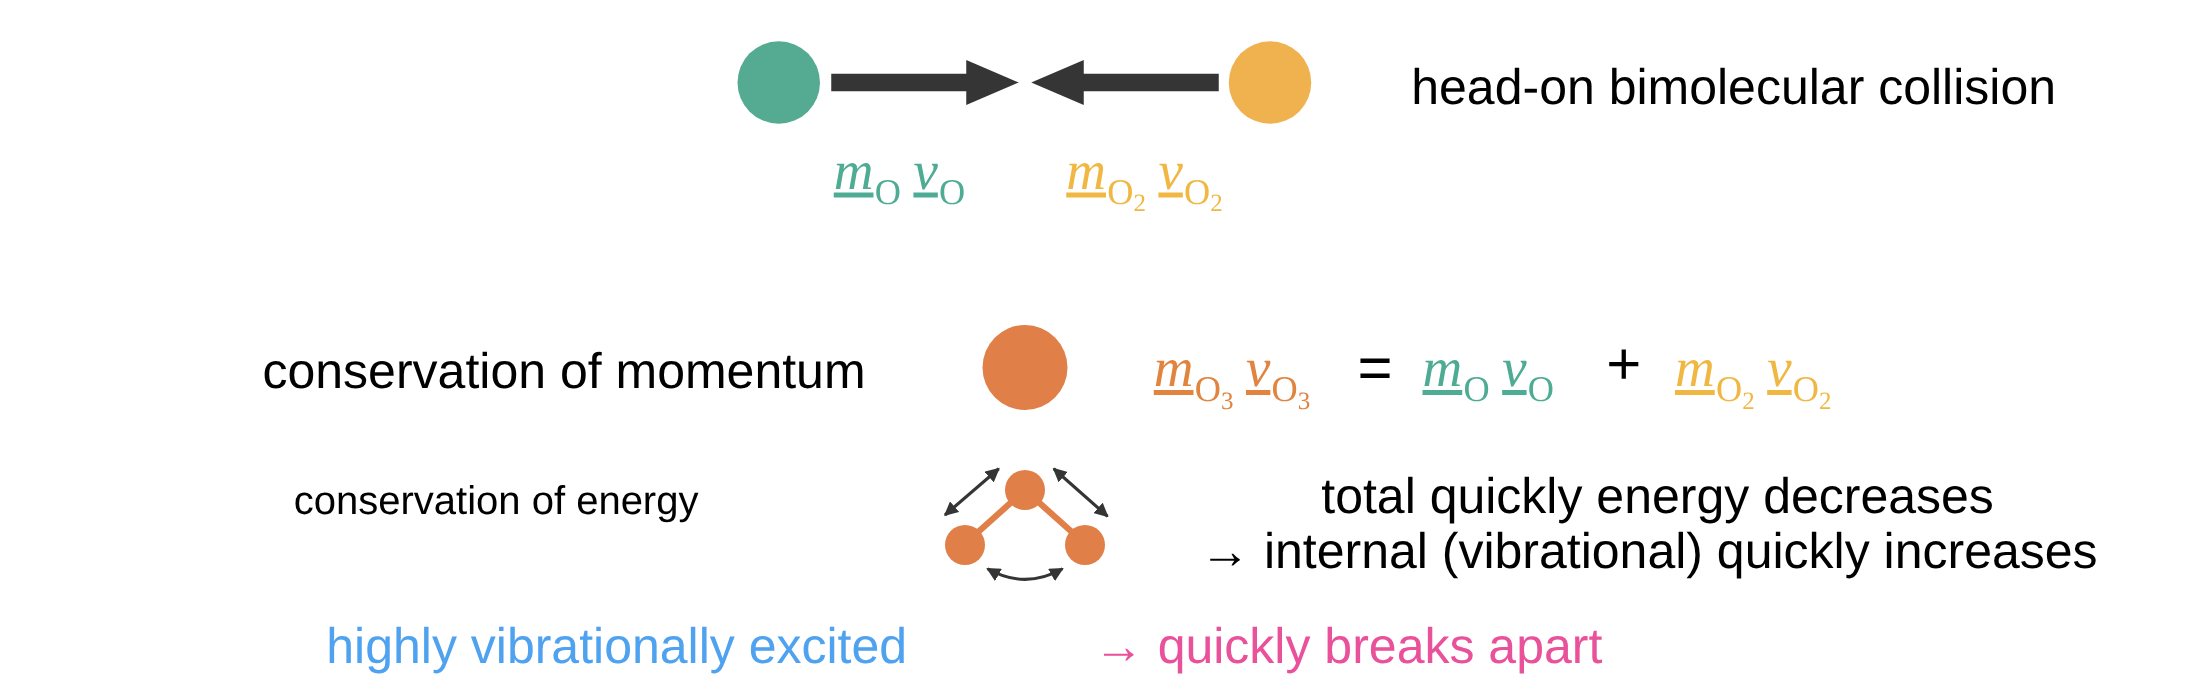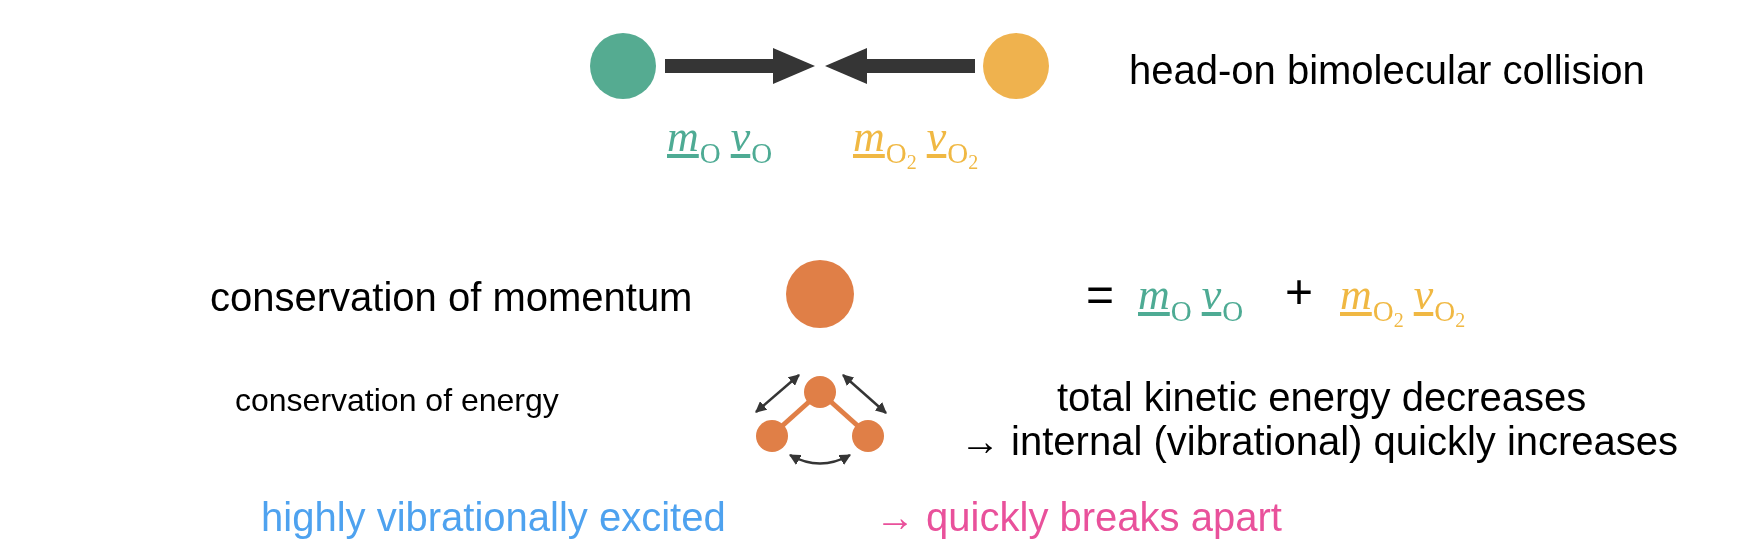--- a/index.html
+++ b/index.html
@@ -55,29 +55,32 @@
 
   <div class="math" style="left:667px; top:115px; color:#4eab94;">
     <span class="v">m</span><span class="sub">O</span><span class="gap"></span><span class="v">v</span><span class="sub">O</span>
   </div>
   <div class="math" style="left:853px; top:115px; color:#f0b843;">
     <span class="v">m</span><span class="sub">O</span><span class="sub2" style="font-size:20px; position:relative; top:18px;">2</span><span class="gap"></span><span class="v">v</span><span class="sub">O</span><span class="sub2" style="font-size:20px; position:relative; top:18px;">2</span>
   </div>
 
   <div class="sans" style="left:190px; top:277px; font-size:40px;margin-left:20px;">conservation of momentum</div>
 
+  <div class="math" style="left:923px; top:273px; color:#e0843f;">
+    <span class="v">m</span><span class="sub">O</span><span style="font-size:20px; position:relative; top:18px;">3</span><span class="gap"></span><span class="v">v</span><span class="sub">O</span><span style="font-size:20px; position:relative; top:18px;">3</span>
+  </div>
   <div class="op" style="left:1086px; top:271px;">=</div>
   <div class="math" style="left:1138px; top:273px; color:#4eab94;">
     <span class="v">m</span><span class="sub">O</span><span class="gap"></span><span class="v">v</span><span class="sub">O</span>
   </div>
   <div class="op" style="left:1285px; top:268px;">+</div>
   <div class="math" style="left:1340px; top:273px; color:#f0b843;">
     <span class="v">m</span><span class="sub">O</span><span style="font-size:20px; position:relative; top:18px;">2</span><span class="gap"></span><span class="v">v</span><span class="sub">O</span><span style="font-size:20px; position:relative; top:18px;">2</span>
   </div>
 
   <div class="sans" style="left:235px; top:384px; font-size:32px;">conservation of energy</div>
-  <div class="sans" style="left:1057px; top:377px; font-size:40px;">total kinetic energy decreases</div>
+  <div class="sans" style="left:1057px; top:377px; font-size:40px;">total quickly energy decreases</div>
   <div class="sans" style="left:960px; top:421px; font-size:40px;">→ internal (vibrational) quickly increases</div>
 
   <div class="sans" style="left:875px; top:497px; font-size:40px; color:#e9519b;">→ quickly breaks apart</div>
   <div class="sans" style="left:261px; top:497px; font-size:40px; color:#4ea2ef;">highly vibrationally excited</div>
 
 </div>
 
 </body></html>

